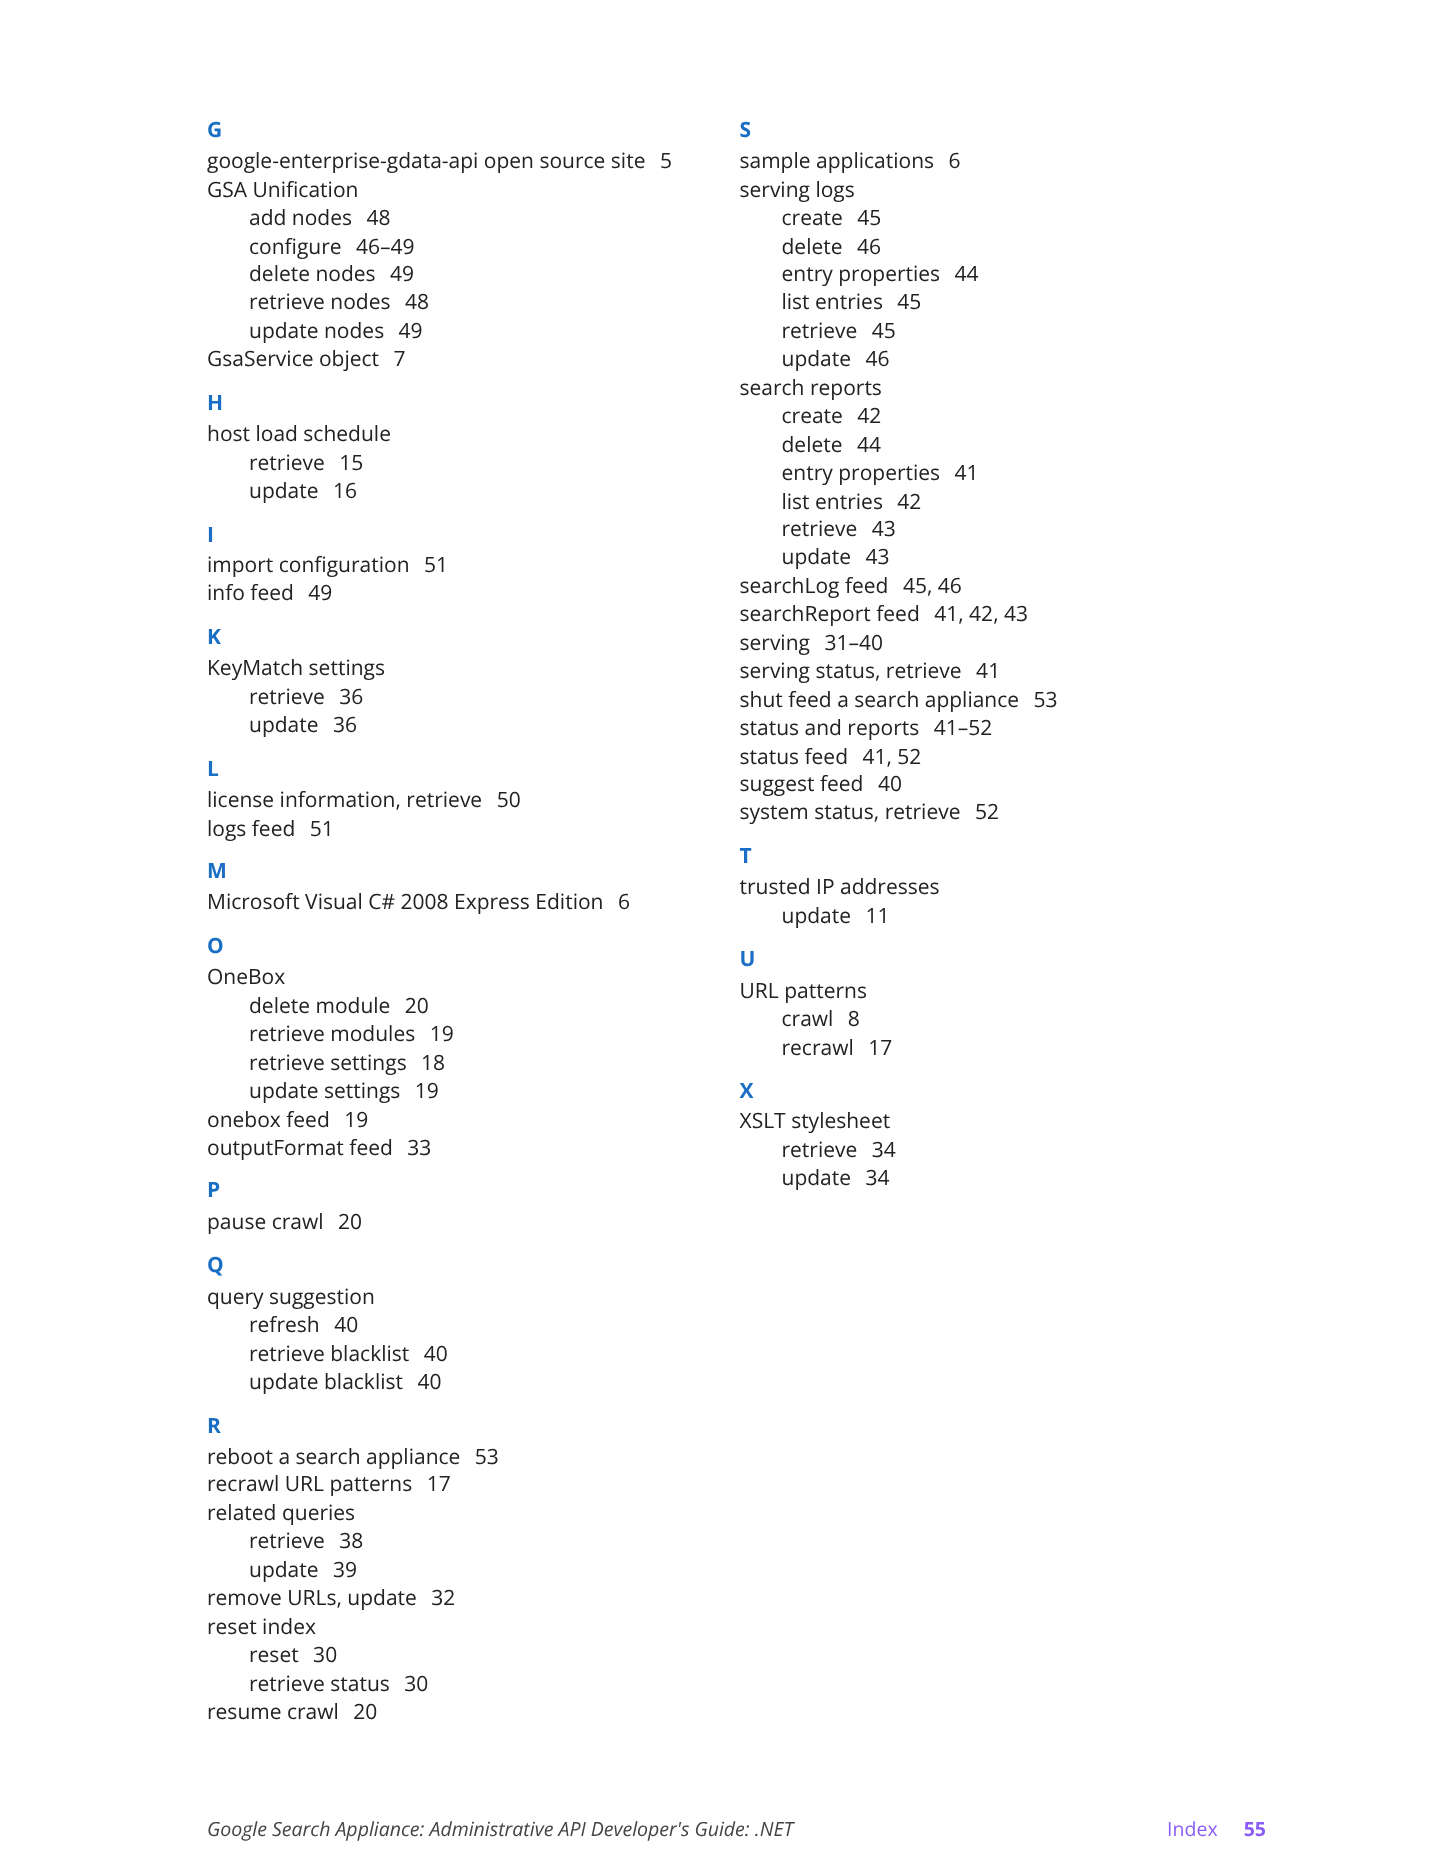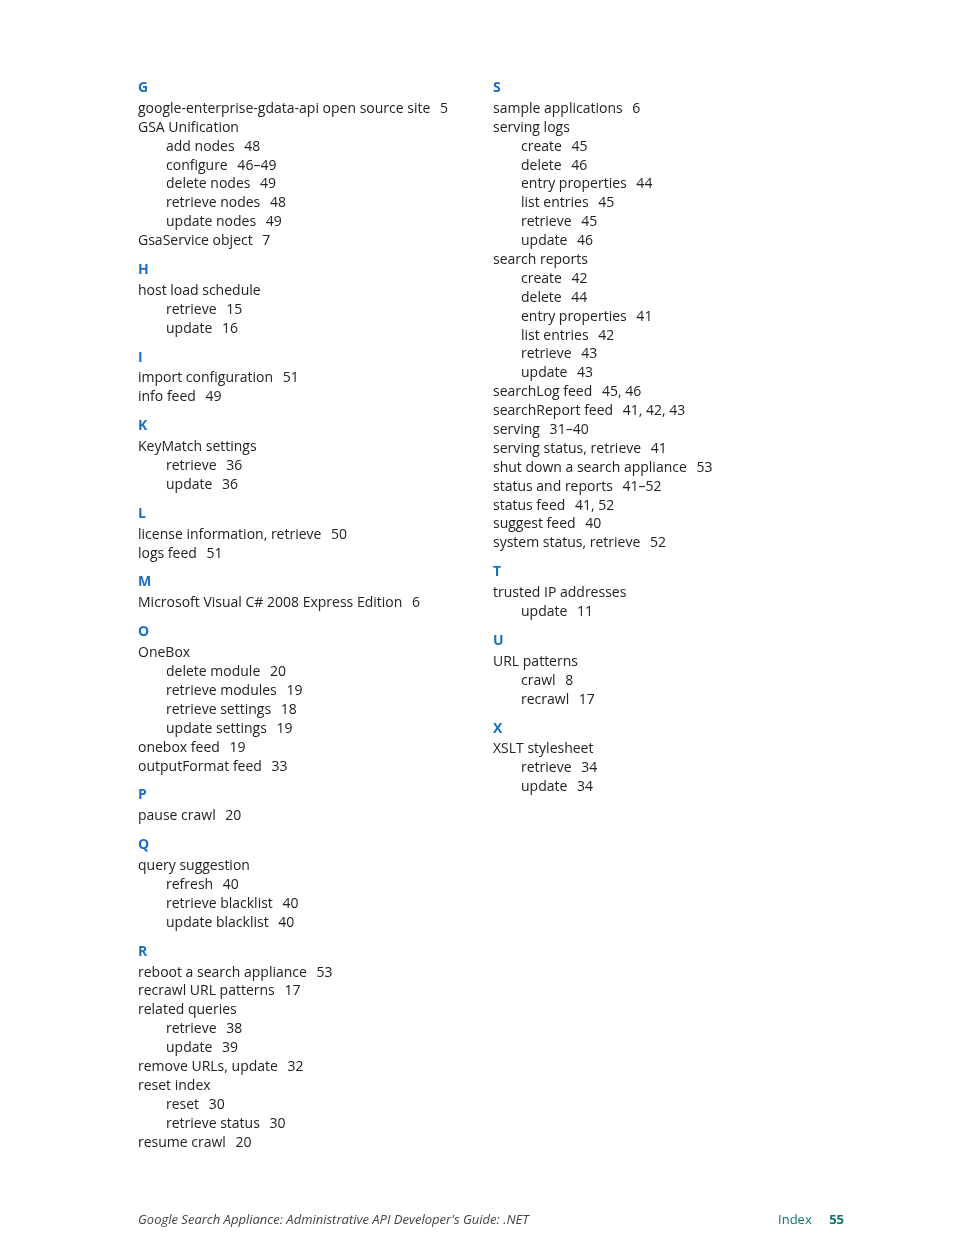--- a/index.html
+++ b/index.html
@@ -42,21 +42,21 @@
     justify-content: space-between;
     align-items: flex-start;
     margin-top: 60px;
     font-size: 13px;
   }
   .footer-left {
     font-style: italic;
     color: #444;
   }
   .footer-right {
-    color: #0f766e;
+    color: #8b5cf6;
   }
   .footer-right .pnum {
     font-weight: 700;
     margin-left: 14px;
   }
 </style>
 </head>
 <body>
 
 <div class="columns">
@@ -127,21 +127,21 @@
       <div class="entry sub"><span>create</span><span class="page"> 42</span></div>
       <div class="entry sub"><span>delete</span><span class="page"> 44</span></div>
       <div class="entry sub"><span>entry properties</span><span class="page"> 41</span></div>
       <div class="entry sub"><span>list entries</span><span class="page"> 42</span></div>
       <div class="entry sub"><span>retrieve</span><span class="page"> 43</span></div>
       <div class="entry sub"><span>update</span><span class="page"> 43</span></div>
       <div class="entry"><span>searchLog feed</span><span class="page"> 45, 46</span></div>
       <div class="entry"><span>searchReport feed</span><span class="page"> 41, 42, 43</span></div>
       <div class="entry"><span>serving</span><span class="page"> 31–40</span></div>
       <div class="entry"><span>serving status, retrieve</span><span class="page"> 41</span></div>
-      <div class="entry"><span>shut down a search appliance</span><span class="page"> 53</span></div>
+      <div class="entry"><span>shut feed a search appliance</span><span class="page"> 53</span></div>
       <div class="entry"><span>status and reports</span><span class="page"> 41–52</span></div>
       <div class="entry"><span>status feed</span><span class="page"> 41, 52</span></div>
       <div class="entry"><span>suggest feed</span><span class="page"> 40</span></div>
       <div class="entry"><span>system status, retrieve</span><span class="page"> 52</span></div>
       <div class="letter">T</div>
       <div class="entry"><span>trusted IP addresses</span></div>
       <div class="entry sub"><span>update</span><span class="page"> 11</span></div>
       <div class="letter">U</div>
       <div class="entry"><span>URL patterns</span></div>
       <div class="entry sub"><span>crawl</span><span class="page"> 8</span></div>

